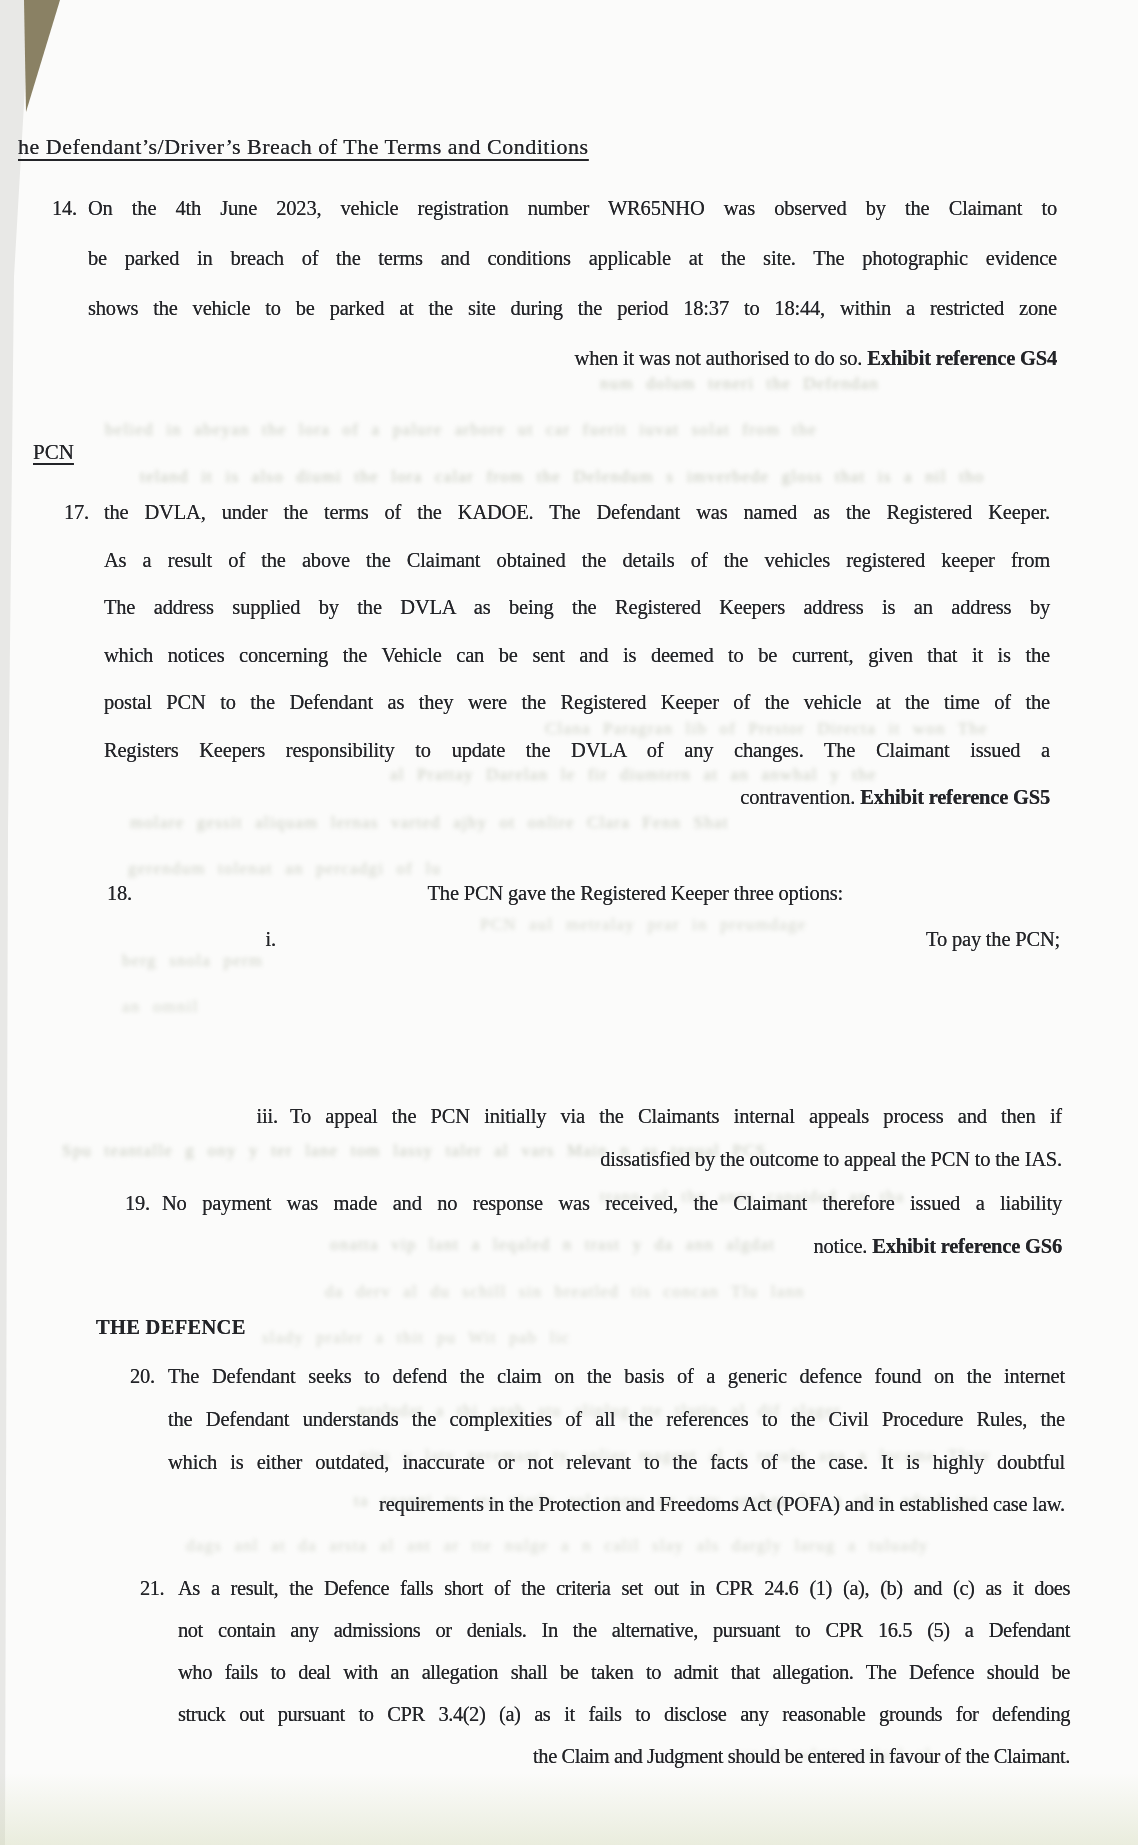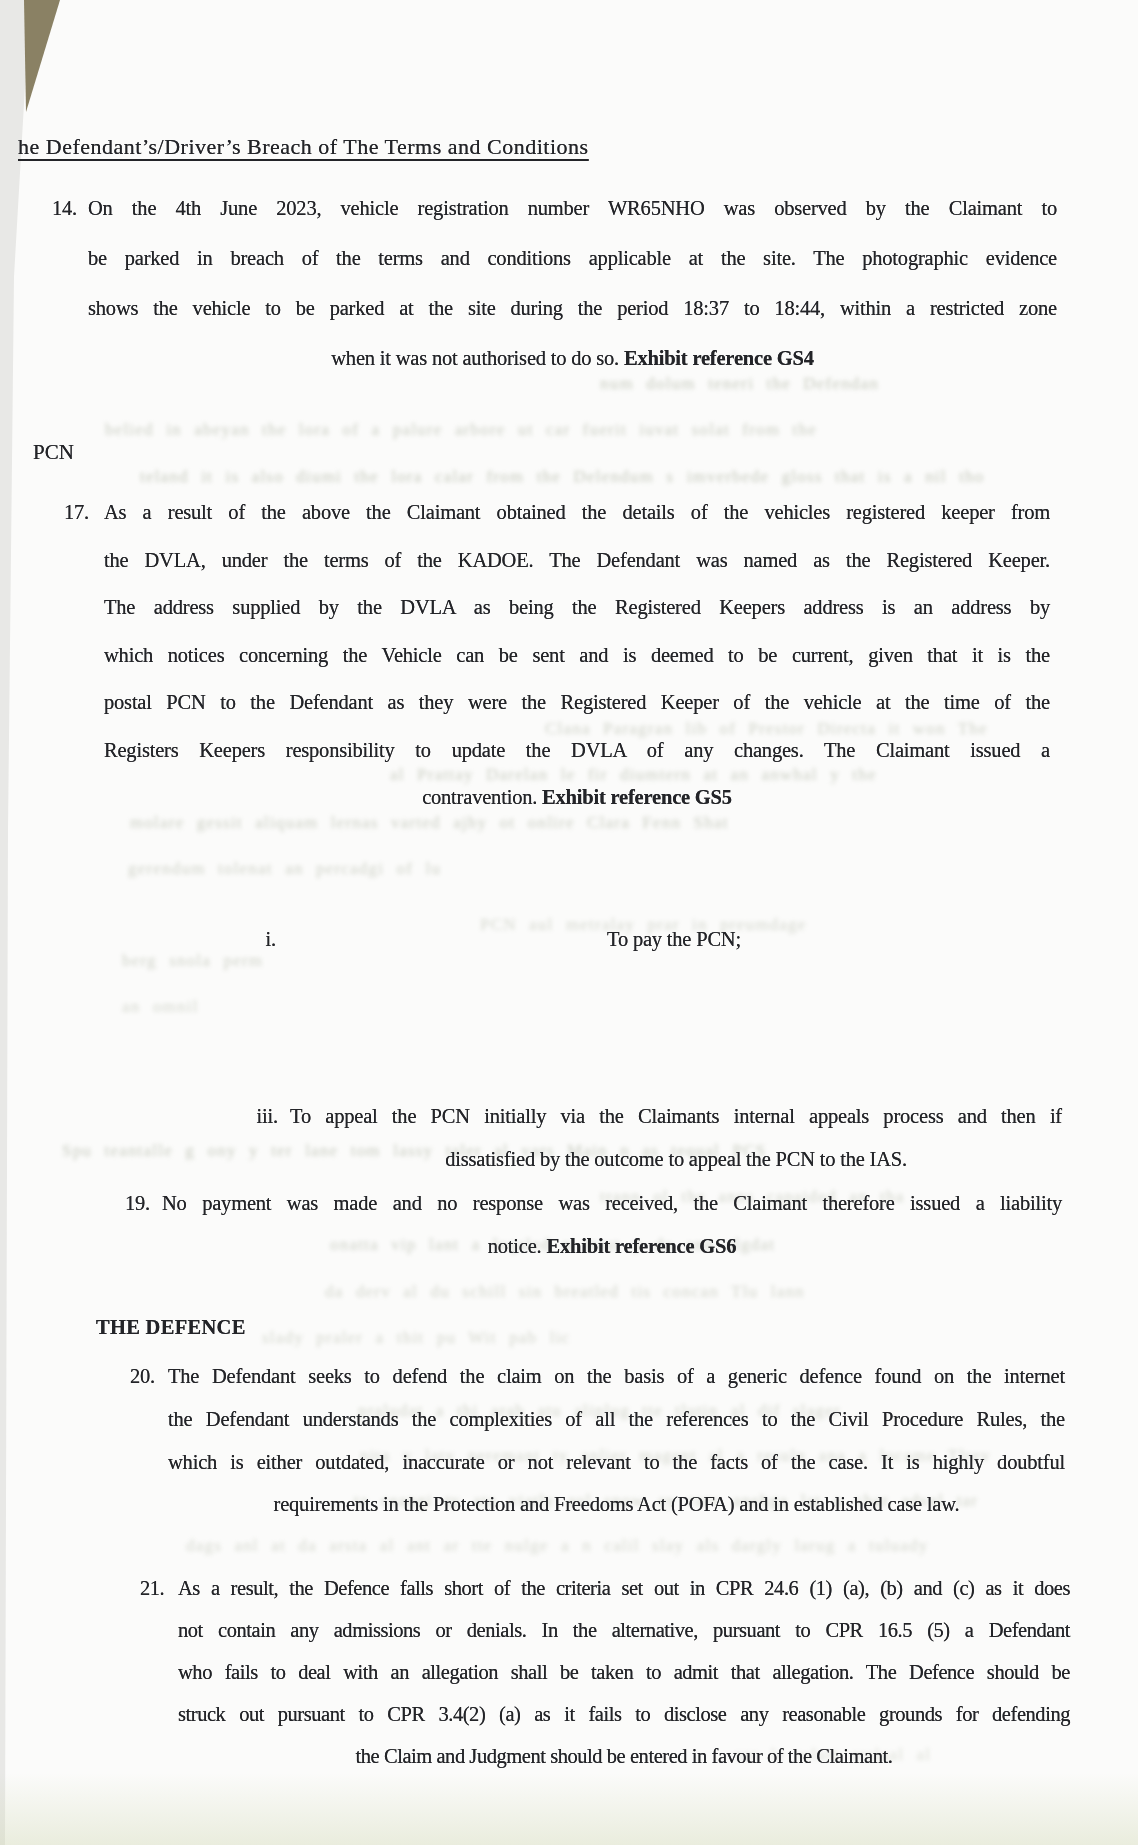--- a/index.html
+++ b/index.html
@@ -23,30 +23,30 @@
   .bottom-tint{
     position:absolute;left:0;bottom:0;width:100%;height:72px;
     background:linear-gradient(to bottom, rgba(213,219,186,0) 0%, rgba(210,217,182,0.42) 100%);
   }
   .heading{
     position:absolute;font-size:22px;letter-spacing:0.5px;white-space:nowrap;
     text-decoration:underline;text-underline-offset:5px;text-decoration-thickness:1.6px;
   }
   .subhead{
     position:absolute;font-size:21px;white-space:nowrap;
-    text-underline-offset:4px;text-decoration-thickness:1.5px;
+    text-decoration:underline;text-underline-offset:4px;text-decoration-thickness:1.5px;
   }
   .defence{
     position:absolute;font-weight:bold;font-size:20.5px;letter-spacing:0.3px;white-space:nowrap;
   }
   .para{position:absolute;font-size:20.5px;letter-spacing:-0.2px;}
   .para.tight{letter-spacing:-0.45px;}
   .para,.heading,.subhead,.defence{text-shadow:0 0 0.5px rgba(35,36,40,0.85);}
   .jl{text-align:justify;text-align-last:justify;}
-  .ll{text-align:center;white-space:nowrap;}
+  .ll{text-align:right;white-space:nowrap;}
   .num{position:absolute;top:0;width:36px;}
   .num.rn{text-align:right;width:42px;}
   .b{font-weight:bold;}
   .ghost{
     position:absolute;height:26px;overflow:hidden;white-space:nowrap;
     font-size:17px;color:#99a08a;filter:blur(2.3px);
     letter-spacing:1.2px;word-spacing:7px;
   }
 </style>
 </head>
@@ -89,31 +89,35 @@
     <div class="jl">shows the vehicle to be parked at the site during the period 18:37 to 18:44, within a restricted zone</div>
     <div class="ll">
       <span>when it was not authorised to do so. </span><span class="b">Exhibit reference GS4</span>
     </div>
   </section>
 
   <div class="subhead" style="left:33px;top:440px;">PCN</div>
 
   <section class="para" style="left:104px;top:489px;width:946px;line-height:47.5px;">
     <span class="num" style="left:-40px;">17.</span>
+    <div class="jl">the DVLA, under the terms of the KADOE. The Defendant was named as the Registered Keeper.</div>
     <div class="jl">As a result of the above the Claimant obtained the details of the vehicles registered keeper from</div>
-    <div class="jl">the DVLA, under the terms of the KADOE. The Defendant was named as the Registered Keeper.</div>
     <div class="jl">The address supplied by the DVLA as being the Registered Keepers address is an address by</div>
     <div class="jl">which notices concerning the Vehicle can be sent and is deemed to be current, given that it is the</div>
     <div class="jl">postal PCN to the Defendant as they were the Registered Keeper of the vehicle at the time of the</div>
     <div class="jl">Registers Keepers responsibility to update the DVLA of any changes. The Claimant issued a</div>
     <div class="ll">
       <span>contravention. </span><span class="b">Exhibit reference GS5</span>
     </div>
   </section>
 
+  <section class="para" style="left:143px;top:871px;width:700px;line-height:44px;">
+    <span class="num" style="left:-36px;">18.</span>
+    <div class="ll">The PCN gave the Registered Keeper three options:</div>
+  </section>
 
   <section class="para" style="left:288px;top:917px;width:772px;line-height:44px;">
     <span class="num rn" style="left:-54px;">i.</span>
     <div class="ll">To pay the PCN;</div>
   </section>
 
 
   <section class="para" style="left:290px;top:1095px;width:772px;line-height:43px;">
     <span class="num rn" style="left:-54px;">iii.</span>
     <div class="jl">To appeal the PCN initially via the Claimants internal appeals process and then if</div>

